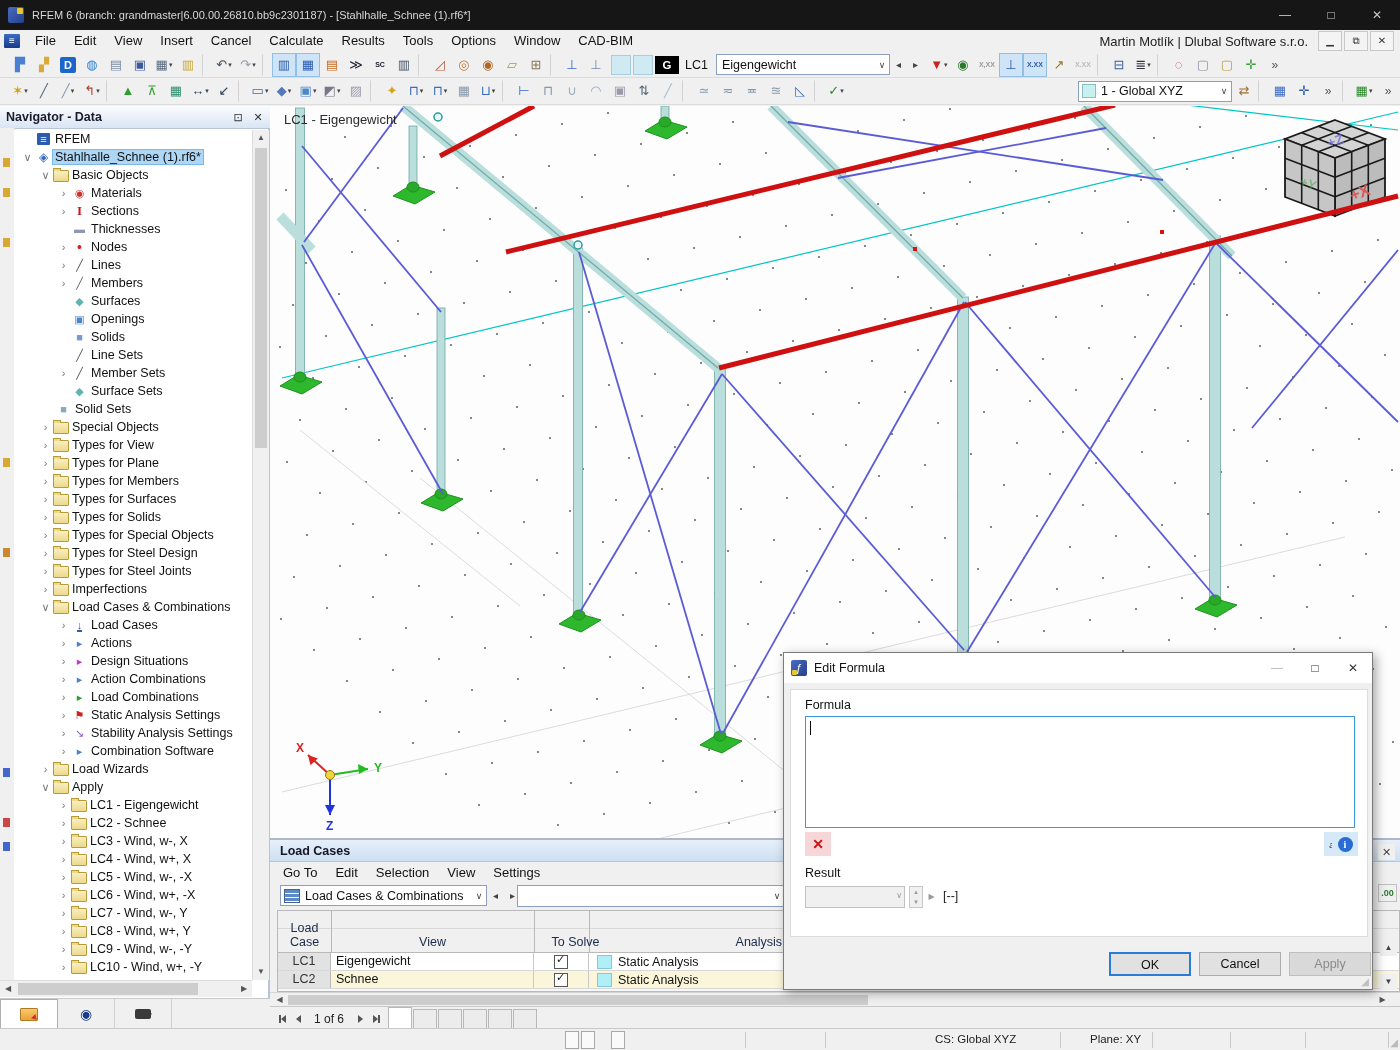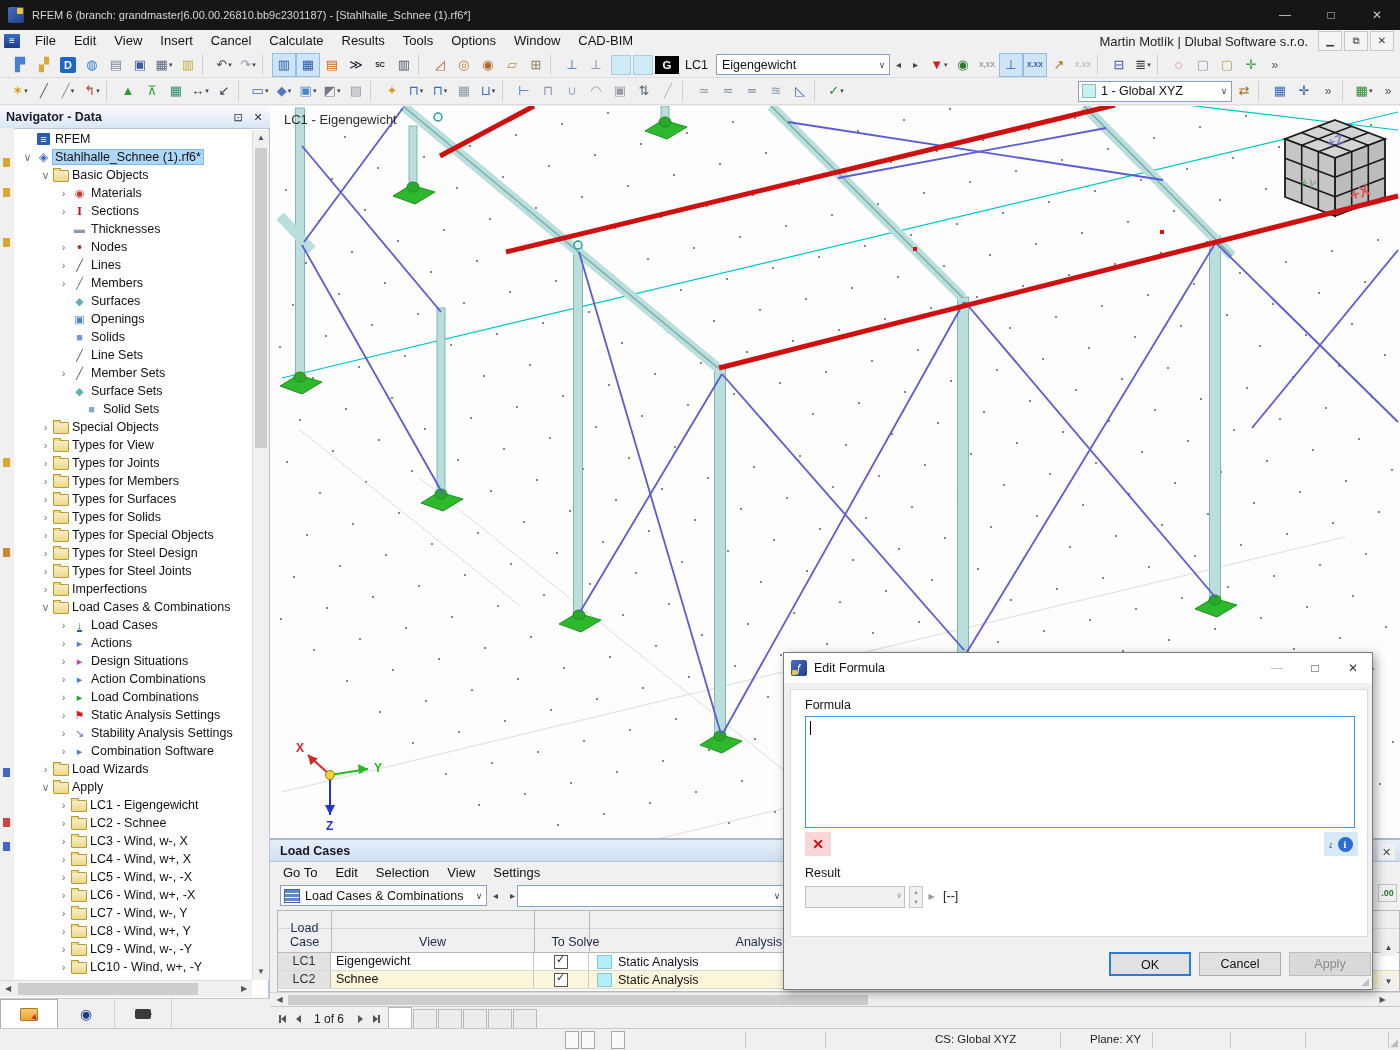--- a/index.html
+++ b/index.html
@@ -609,39 +609,39 @@
         <div class="trow" style="padding-left: 42px;">
         <span class="texp">›</span>
         <span class="ti ti-member-sets"></span>
         <span class="tlabel">Member Sets</span>
       </div>
         <div class="trow" style="padding-left: 42px;">
         <span class="texp"></span>
         <span class="ti ti-surface-sets"></span>
         <span class="tlabel">Surface Sets</span>
       </div>
-        <div class="trow" style="padding-left: 54px;">
+        <div class="trow" style="padding-left: 26px;">
         <span class="texp"></span>
         <span class="ti ti-solid-sets"></span>
         <span class="tlabel">Solid Sets</span>
       </div>
         <div class="trow" style="padding-left: 24px;">
         <span class="texp">›</span>
         <span class="ti ti-folder"></span>
         <span class="tlabel">Special Objects</span>
       </div>
         <div class="trow" style="padding-left: 24px;">
         <span class="texp">›</span>
         <span class="ti ti-folder"></span>
         <span class="tlabel">Types for View</span>
       </div>
         <div class="trow" style="padding-left: 24px;">
         <span class="texp">›</span>
         <span class="ti ti-folder"></span>
-        <span class="tlabel">Types for Joints</span>
+        <span class="tlabel">Types for Plane</span>
       </div>
         <div class="trow" style="padding-left: 24px;">
         <span class="texp">›</span>
         <span class="ti ti-folder"></span>
         <span class="tlabel">Types for Members</span>
       </div>
         <div class="trow" style="padding-left: 24px;">
         <span class="texp">›</span>
         <span class="ti ti-folder"></span>
         <span class="tlabel">Types for Surfaces</span>

